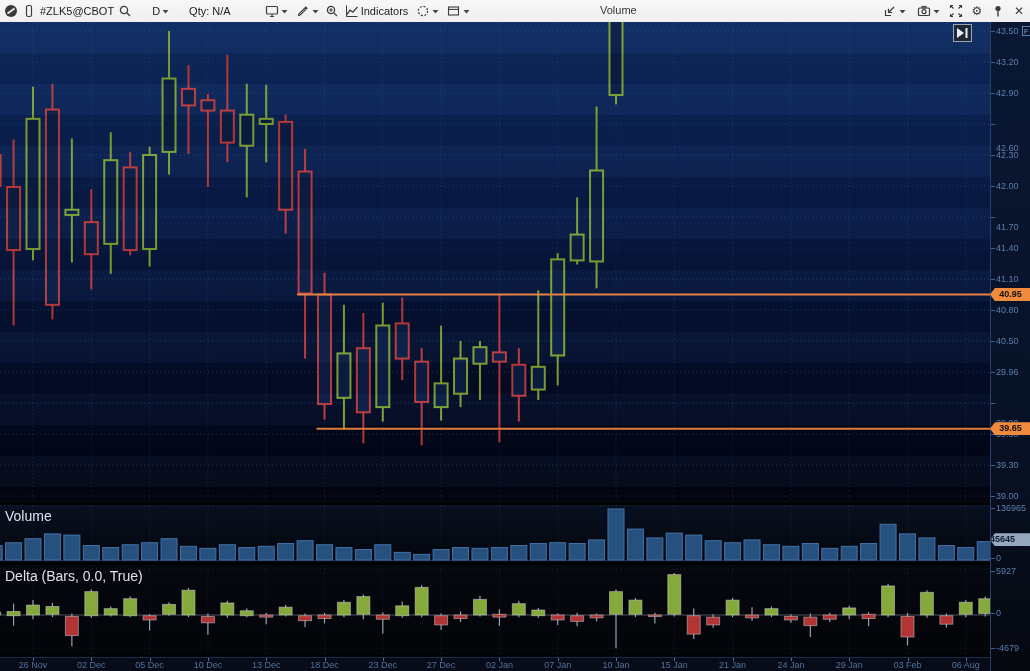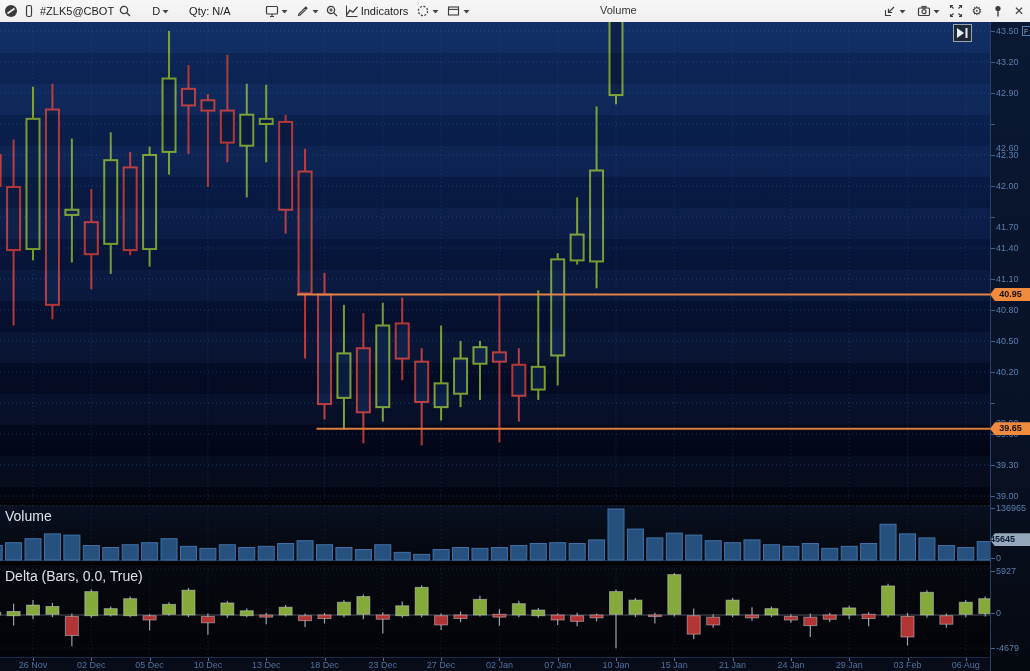--- a/index.html
+++ b/index.html
@@ -736,21 +736,21 @@
         <div class="axis-label" style="top: 200px;">41.70</div>
         <div class="axis-tick" style="top: 226px;"></div>
         <div class="axis-label" style="top: 221px;">41.40</div>
         <div class="axis-tick" style="top: 257px;"></div>
         <div class="axis-label" style="top: 252px;">41.10</div>
         <div class="axis-tick" style="top: 288px;"></div>
         <div class="axis-label" style="top: 283px;">40.80</div>
         <div class="axis-tick" style="top: 319px;"></div>
         <div class="axis-label" style="top: 314px;">40.50</div>
         <div class="axis-tick" style="top: 350px;"></div>
-        <div class="axis-label" style="top: 345px;">40.20</div>
+        <div class="axis-label" style="top: 345px;">29.96</div>
         <div class="axis-tick" style="top: 381px;"></div>
         <div class="axis-label" style="top: 396px;">39.90</div>
         <div class="axis-tick" style="top: 412px;"></div>
         <div class="axis-label" style="top: 407px;">39.60</div>
         <div class="axis-tick" style="top: 443px;"></div>
         <div class="axis-label" style="top: 438px;">39.30</div>
         <div class="axis-tick" style="top: 474px;"></div>
         <div class="axis-label" style="top: 469px;">39.00</div>
         <div class="price-tag" style="top: 265.999px;">40.95</div>
         <div class="price-tag" style="top: 400.332px;">39.65</div>

